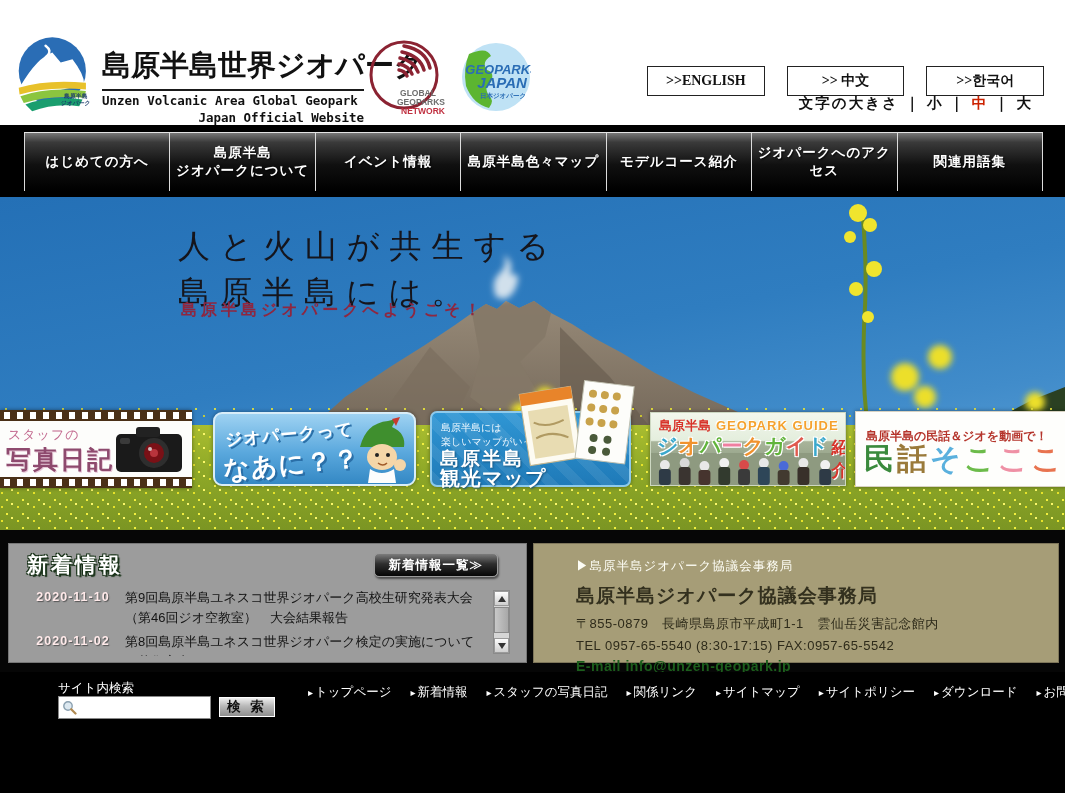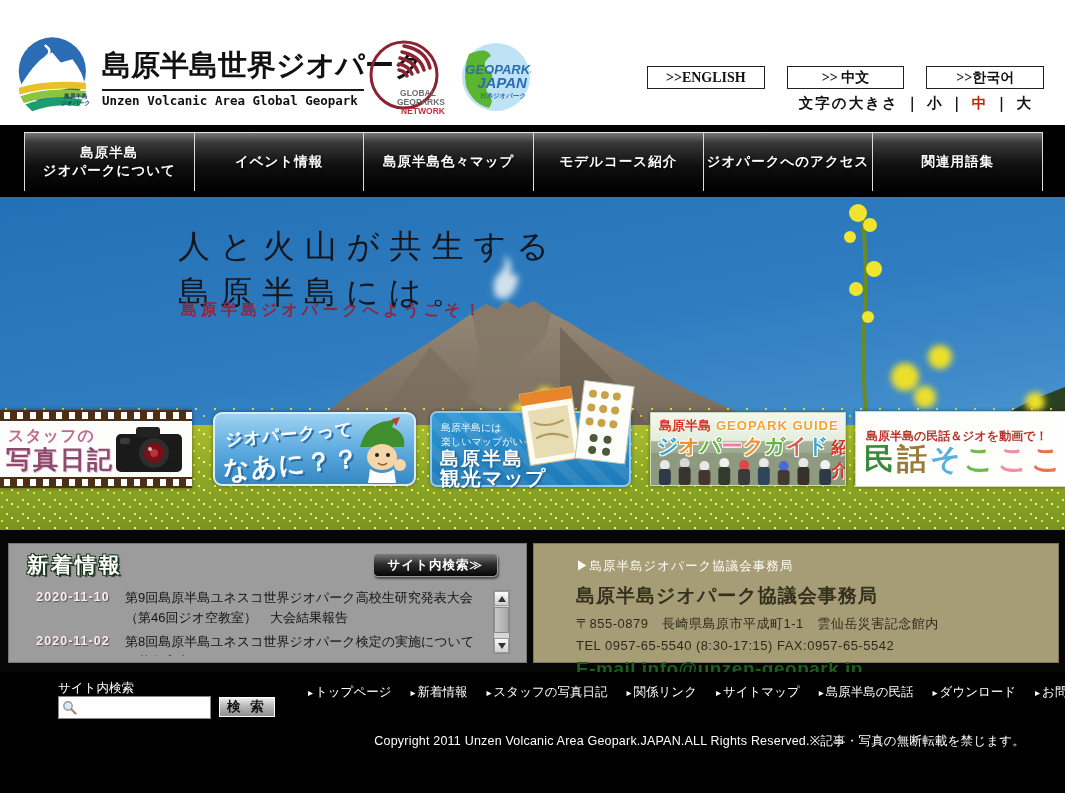--- a/index.html
+++ b/index.html
@@ -10,21 +10,21 @@
 
 .header { position:absolute; left:0; top:0; width:1065px; height:125px; background:#fff; }
 .logo { position:absolute; left:12px; top:34px; width:84px; height:84px; cursor:pointer; }
 .title-block { position:absolute; left:102px; top:46px; width:262px; }
 .site-title { font-family:"DejaVu Serif",serif; font-size:29px; font-weight:600; color:#111; white-space:nowrap; letter-spacing:0px; border-bottom:2px solid #1a1a1a; padding-bottom:3px; }
 .site-sub { font-family:"DejaVu Sans Mono",monospace; font-size:12.5px; font-weight:bold; color:#111; line-height:1.35; margin-top:2px; }
 .site-sub .l2 { text-align:right; }
 .ggn-logo { position:absolute; left:366px; top:38px; width:94px; height:82px; }
 .gj-logo { position:absolute; left:461px; top:42px; width:70px; height:70px; }
 .lang-row { position:absolute; left:647px; top:66px; width:397px; display:flex; gap:22px; }
-.lang-btn { flex:1; height:23px; background:#fff; border:1px solid #222; display:flex; align-items:center; justify-content:center; font-family:"Liberation Serif",serif; font-size:14px; font-weight:bold; color:#111; cursor:pointer; }
+.lang-btn { flex:1; height:30px; background:#fff; border:1px solid #222; display:flex; align-items:center; justify-content:center; font-family:"Liberation Serif",serif; font-size:14px; font-weight:bold; color:#111; cursor:pointer; }
 .fontsize-row { position:absolute; right:32px; top:94px; font-family:"Liberation Serif",serif; font-size:14.5px; font-weight:bold; color:#111; letter-spacing:2px; display:flex; align-items:center; gap:6px; }
 .fs-opt { cursor:pointer; }
 .fs-active { color:#cc2200; }
 
 
 .nav { position:absolute; left:0; top:125px; width:1065px; height:72px; background:#000; }
 .nav-inner { position:absolute; left:24px; right:22px; top:7px; bottom:6px; display:flex; border-top:1px solid #e5e5e5; }
 .nav-btn { flex:1; border-left:1px solid #dcdcdc; background:linear-gradient(180deg,#787878 0%,#3a3a3a 16%,#101010 55%,#000 100%);
   color:#fff; font-size:13.5px; font-weight:bold; display:flex; align-items:center; justify-content:center; text-align:center;
   white-space:pre-line; line-height:1.35; cursor:pointer; text-shadow:1px 1px 2px #000; letter-spacing:1px; }
@@ -50,21 +50,21 @@
   letter-spacing:10px; line-height:1.45; white-space:pre-line; }
 .hero-welcome { position:absolute; left:181px; top:103px; font-family:"DejaVu Serif",serif; font-size:16px; font-weight:bold;
   color:#8e2740; letter-spacing:4px; }
 
 
 .banner { position:absolute; cursor:pointer; }
 .bn-photo { left:0; top:213px; width:192px; height:78px; background:#fdfdfb; border-top:11px solid #4a3017; border-bottom:11px solid #4a3017; box-shadow:0 0 4px rgba(0,0,0,.45); }
 .bn-photo .film-top,.bn-photo .film-bottom { position:absolute; left:0; width:100%; height:7px;
   background:repeating-linear-gradient(90deg,rgba(0,0,0,0) 0 4px,#fff 4px 10px,rgba(0,0,0,0) 10px 13px); }
 .bn-photo .film-top { top:-9px; } .bn-photo .film-bottom { bottom:-9px; }
-.bn-photo .t1 { position:absolute; left:8px; top:5px; font-size:16px; font-weight:bold; color:#c2688e; letter-spacing:1px; }
+.bn-photo .t1 { position:absolute; left:8px; top:5px; font-size:13px; font-weight:normal; color:#c2688e; letter-spacing:1px; }
 .bn-photo .t2 { position:absolute; left:6px; top:22px; font-family:"DejaVu Serif",serif; font-size:25px; font-weight:bold; color:#8e4a6e; letter-spacing:2px; text-shadow:1px 1px 0 #e8c8d8; }
 .camera { position:absolute; right:4px; top:1px; width:78px; height:54px; }
 
 .bn-naani { left:213px; top:215px; width:203px; height:74px; border-radius:9px; border:2px solid #d8edf8;
   background:linear-gradient(180deg,#9ed2f2 0%,#5aa8dd 55%,#3488c4 100%); box-shadow:0 0 4px rgba(0,0,0,.4); overflow:hidden; }
 .bn-naani .t1 { position:absolute; left:10px; top:9px; font-size:17px; font-weight:bold; color:#fff; transform:rotate(-5deg); text-shadow:2px 2px 0 #2a6fa8; letter-spacing:1px; }
 .bn-naani .t2 { position:absolute; left:8px; top:33px; font-size:26px; font-weight:bold; color:#fff; transform:rotate(-5deg); text-shadow:2px 2px 0 #2a6fa8; letter-spacing:1px; }
 .mascot { position:absolute; right:2px; top:3px; width:64px; height:68px; }
 
 .bn-map { left:430px; top:214px; width:201px; height:76px; border-radius:7px; background:
@@ -105,21 +105,21 @@
 .scroll-btn { position:absolute; left:0; width:15px; height:15px; background:linear-gradient(180deg,#fdfdfd,#cfcfcf); border:1px solid #9a9a9a; display:flex; align-items:center; justify-content:center; cursor:pointer; }
 .scroll-btn.up { top:0; } .scroll-btn.down { bottom:0; }
 .arrow-up { width:0; height:0; border-left:4px solid rgba(0,0,0,0); border-right:4px solid rgba(0,0,0,0); border-bottom:6px solid #333; }
 .arrow-down { width:0; height:0; border-left:4px solid rgba(0,0,0,0); border-right:4px solid rgba(0,0,0,0); border-top:6px solid #333; }
 .scroll-thumb { position:absolute; left:0; top:16px; width:15px; height:26px; background:linear-gradient(90deg,#c8c8c8,#a8a8a8); border:1px solid #8a8a8a; cursor:grab; }
 
 .contact-panel { flex:1; position:relative; padding:14px 0 0 42px; border:1px solid #7e765a; }
 .contact-bc { font-size:12.5px; color:#fdfdf5; margin-bottom:8px; letter-spacing:1px; }
 .contact-name { font-size:19px; font-weight:bold; color:#33301e; letter-spacing:1px; margin-bottom:6px; }
 .contact-line { font-size:13px; color:#2e2b1a; margin-bottom:5px; letter-spacing:0.5px; }
-.contact-email { font-size:19px; font-weight:bold; text-decoration:underline; cursor:pointer; letter-spacing:0.5px; }
+.contact-email { font-size:14px; font-weight:bold; text-decoration:underline; cursor:pointer; letter-spacing:0.5px; }
 
 
 .footer { position:absolute; left:0; top:672px; width:1065px; height:121px; background:#000; }
 .search-label { position:absolute; left:58px; top:8px; font-size:12.5px; color:#fff; }
 .search-box { position:absolute; left:58px; top:24px; width:153px; height:23px; background:#fff; border:1px solid #888; }
 .search-input { position:absolute; left:20px; top:0; width:130px; height:21px; border:0; outline:none; font-size:12px; background:rgba(0,0,0,0); }
 .search-icon { position:absolute; left:3px; top:3px; width:15px; height:15px; }
 .search-btn { position:absolute; left:219px; top:25px; width:56px; height:20px; background:linear-gradient(180deg,#efefef 0%,#b8b8b8 45%,#8e8e8e 100%);
   border:1px solid #fff; font-size:13.5px; font-weight:bold; color:#111; display:flex; align-items:center; justify-content:center; letter-spacing:3px; cursor:pointer; }
 .footer-links { position:absolute; left:308px; top:12px; display:flex; gap:19px; white-space:nowrap; }
@@ -142,20 +142,21 @@
         <path d="M10,74 Q44,62 88,68 L86,76 Q46,72 14,82 Z" fill="#8bc53f"></path>
         <path d="M16,84 Q48,72 84,78 L80,86 Q50,82 24,92 Z" fill="#1a9e6e"></path>
         <text x="62" y="76" font-size="7" fill="#1a3a6b" font-weight="bold">島原半島</text>
         <text x="58" y="85" font-size="7" fill="#1a3a6b" font-weight="bold">ジオパーク</text>
       </svg>
     </div>
     <div class="title-block">
       <div class="site-title">島原半島世界ジオパーク</div>
       <div class="site-sub">
         <div class="l1">Unzen Volcanic Area Global Geopark</div>
+        <div class="l2">Japan Official Website</div>
       </div>
     </div>
     <div class="ggn-logo">
       <svg viewBox="0 0 94 82" width="94" height="82">
         <circle cx="38" cy="37" r="33" fill="none" stroke="#8b2332" stroke-width="3"></circle>
         <path d="M38,8 q22,4 26,22 M36,14 q18,4 22,18 M34,20 q14,3 18,14 M33,26 q10,2 13,10 M33,32 q6,1 8,6" stroke="#8b2332" stroke-width="3.5" fill="none" stroke-linecap="round"></path>
         <text x="52" y="58" font-size="8.5" fill="#6e6e6e" font-weight="bold" text-anchor="middle">GLOBAL</text>
         <text x="55" y="67" font-size="8.5" fill="#6e6e6e" font-weight="bold" text-anchor="middle">GEOPARKS</text>
         <text x="57" y="76" font-size="8.5" fill="#c03040" font-weight="bold" text-anchor="middle">NETWORK</text>
       </svg>
@@ -180,20 +181,21 @@
       <span class="fs-opt">小</span>
       <span>｜</span>
       <span class="fs-opt fs-active" style="color: rgb(204, 34, 0);">中</span>
       <span>｜</span>
       <span class="fs-opt">大</span>
     </div>
   </div>
 
   <div class="nav">
     <div class="nav-inner">
+      <div class="nav-btn">はじめての方へ</div>
       <div class="nav-btn">島原半島
 ジオパークについて</div>
       <div class="nav-btn">イベント情報</div>
       <div class="nav-btn">島原半島色々マップ</div>
       <div class="nav-btn">モデルコース紹介</div>
       <div class="nav-btn">ジオパークへのアクセス</div>
       <div class="nav-btn">関連用語集</div>
     </div>
   </div>
 
@@ -362,21 +364,21 @@
         <span class="folk-char" style="color: rgb(108, 187, 74);">こ</span>
         <span class="folk-char" style="color: rgb(239, 144, 165);">こ</span>
         <span class="folk-char" style="color: rgb(232, 115, 79);">こ</span>
       </div>
     </div>
   </div>
 
   <div class="info-section">
     <div class="news-panel">
       <div class="news-title">新着情報</div>
-      <div class="news-list-btn">サイト内検索≫</div>
+      <div class="news-list-btn">新着情報一覧≫</div>
       <div class="news-list">
         <div class="news-row">
           <div class="news-date">2020-11-10</div>
           <div class="news-text">第9回島原半島ユネスコ世界ジオパーク高校生研究発表大会（第46回ジオ空教室）　大会結果報告</div>
         </div>
         <div class="news-row">
           <div class="news-date">2020-11-02</div>
           <div class="news-text">第8回島原半島ユネスコ世界ジオパーク検定の実施について（募集案内）</div>
         </div>
       </div>
@@ -425,27 +427,26 @@
       <div class="f-link">
           <span class="mk">▸</span>
           <span>関係リンク</span>
         </div>
       <div class="f-link">
           <span class="mk">▸</span>
           <span>サイトマップ</span>
         </div>
       <div class="f-link">
           <span class="mk">▸</span>
-          <span>島原半島の民話</span>
+          <span>サイトポリシー</span>
         </div>
       <div class="f-link">
           <span class="mk">▸</span>
           <span>ダウンロード</span>
         </div>
       <div class="f-link">
           <span class="mk">▸</span>
           <span>お問い合わせ</span>
         </div>
     </div>
-    <div class="copyright">Copyright 2011 Unzen Volcanic Area Geopark.JAPAN.ALL Rights Reserved.※記事・写真の無断転載を禁じます。</div>
   </div>
 
 </div>
 
 </body></html>

